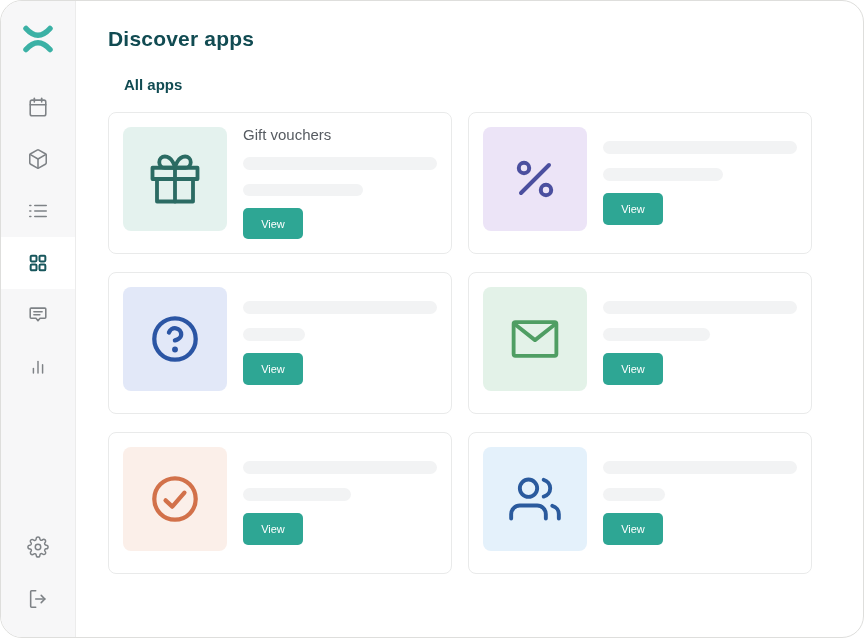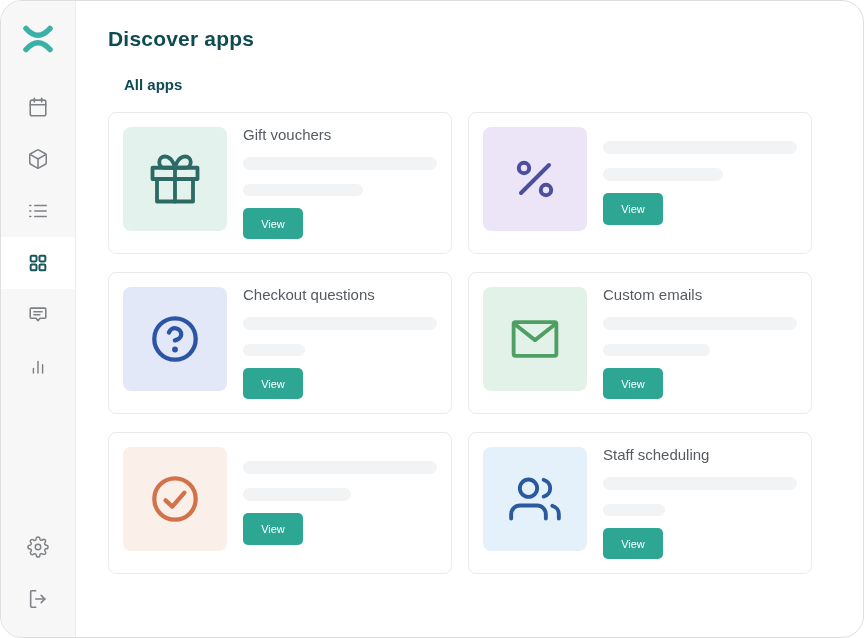--- a/index.html
+++ b/index.html
@@ -232,38 +232,36 @@
     <div class="tile" style="background: rgb(226, 232, 248); color: rgb(43, 85, 164);">
             <span style="display: flex;">
               <svg width="54" height="54" viewBox="0 0 24 24" fill="none" stroke="currentColor" stroke-linecap="round" stroke-linejoin="round" stroke-width="1.9">
                 <circle cx="12" cy="12" r="9.2"></circle>
                 <path d="M9.3 9.1a2.8 2.8 0 0 1 5.45.93c0 1.87-2.8 2.6-2.8 2.6"></path>
                 <line x1="12" y1="16.6" x2="12" y2="16.7" stroke-width="2.6"></line>
               </svg>
             </span>
           </div>
     <div class="card-col">
-      <div class="card-title">Checkout questions</div>
       <div class="bar bar-1"></div>
       <div class="bar bar-2" style="width: 62px;"></div>
       <button class="view-btn">View</button>
     </div>
   </div>
 
   <div class="card">
     <div class="tile" style="background: rgb(227, 242, 232); color: rgb(79, 158, 99);">
             <span style="display: flex;">
               <svg width="54" height="54" viewBox="0 0 24 24" fill="none" stroke="currentColor" stroke-linecap="round" stroke-linejoin="round" stroke-width="1.7">
                 <rect x="2.5" y="4.5" width="19" height="15" rx="0.8"></rect>
                 <polyline points="3.5 5.8 12 12.5 20.5 5.8"></polyline>
               </svg>
             </span>
           </div>
     <div class="card-col">
-      <div class="card-title">Custom emails</div>
       <div class="bar bar-1"></div>
       <div class="bar bar-2" style="width: 107px;"></div>
       <button class="view-btn">View</button>
     </div>
   </div>
 
   <div class="card">
     <div class="tile" style="background: rgb(251, 239, 233); color: rgb(210, 113, 74);">
             <span style="display: flex;">
               <svg width="54" height="54" viewBox="0 0 24 24" fill="none" stroke="currentColor" stroke-linecap="round" stroke-linejoin="round" stroke-width="1.9">
@@ -284,21 +282,20 @@
             <span style="display: flex;">
               <svg width="52" height="52" viewBox="0 0 24 24" fill="none" stroke="currentColor" stroke-linecap="round" stroke-linejoin="round" stroke-width="1.8">
                 <circle cx="9" cy="7" r="4"></circle>
                 <path d="M17 21v-2a4 4 0 0 0-4-4H5a4 4 0 0 0-4 4v2"></path>
                 <path d="M16 3.13a4 4 0 0 1 0 7.75"></path>
                 <path d="M23 21v-2a4 4 0 0 0-3-3.87"></path>
               </svg>
             </span>
           </div>
     <div class="card-col">
-      <div class="card-title">Staff scheduling</div>
       <div class="bar bar-1"></div>
       <div class="bar bar-2" style="width: 62px;"></div>
       <button class="view-btn">View</button>
     </div>
   </div>
 </div>
   </main>
 
 </div>
 

